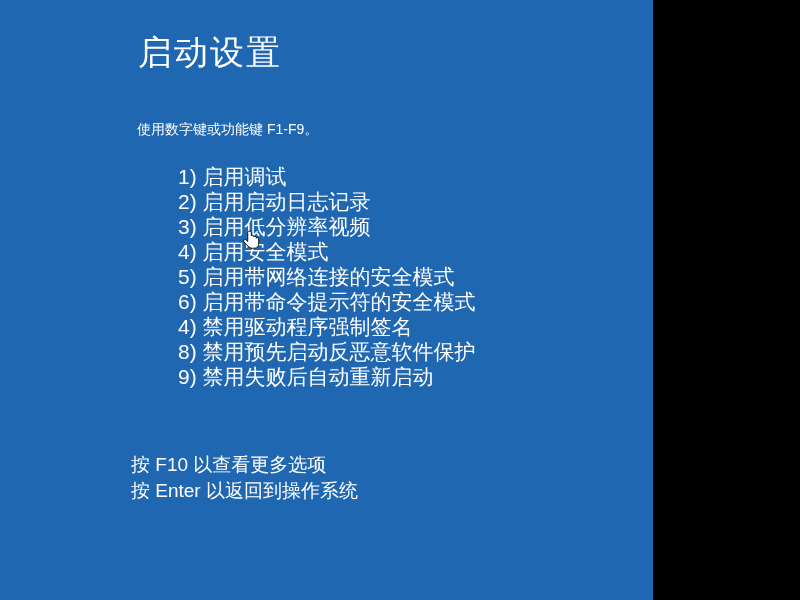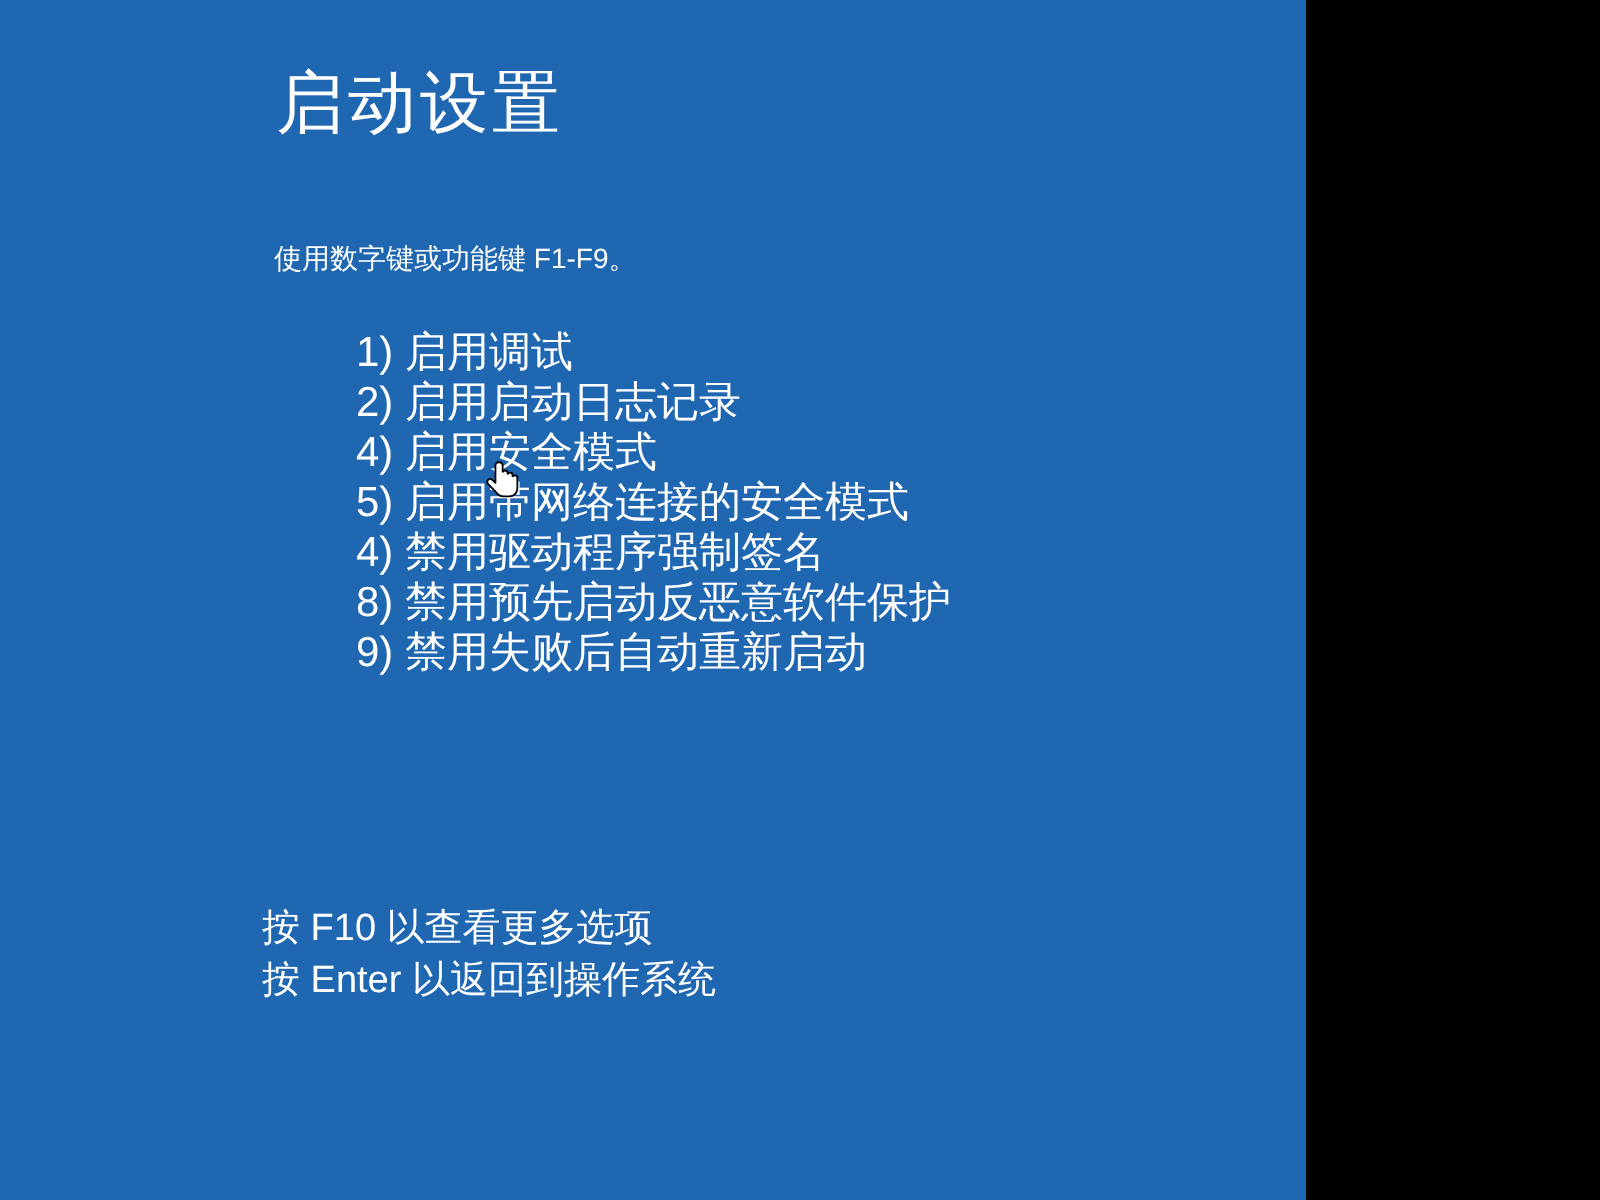--- a/index.html
+++ b/index.html
@@ -73,22 +73,24 @@
 <div class="screen">
 
   <div class="title">启动设置</div>
 
 
   <div class="note">使用数字键或功能键 F1-F9。</div>
 
   <div class="options">
     <div class="option">1) 启用调试</div>
     <div class="option">2) 启用启动日志记录</div>
+    <div class="option">3) 启用低分辨率视频</div>
     <div class="option">4) 启用安全模式</div>
     <div class="option">5) 启用带网络连接的安全模式</div>
+    <div class="option">6) 启用带命令提示符的安全模式</div>
     <div class="option">4) 禁用驱动程序强制签名</div>
     <div class="option">8) 禁用预先启动反恶意软件保护</div>
     <div class="option">9) 禁用失败后自动重新启动</div>
   </div>
 
   <div class="footer">
     <div>按 F10 以查看更多选项</div>
     <div>按 Enter 以返回到操作系统</div>
   </div>
 

